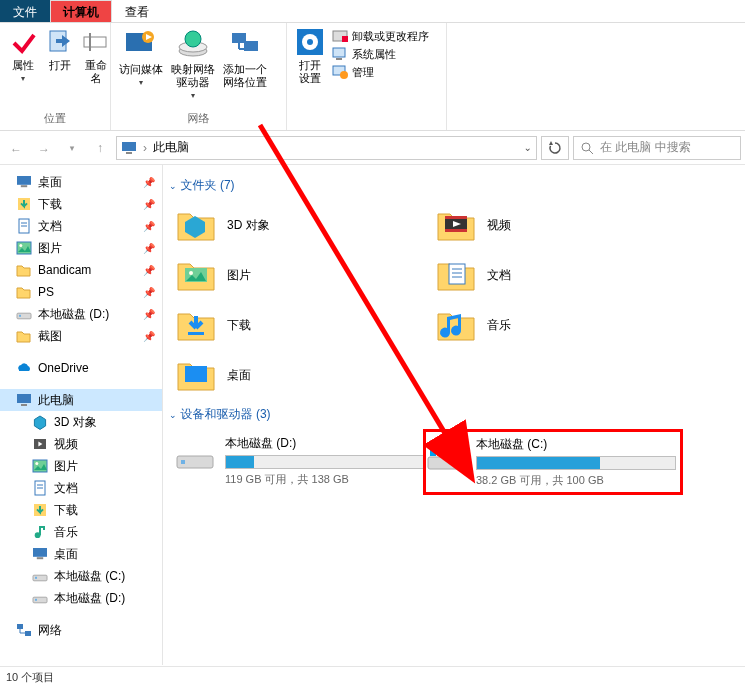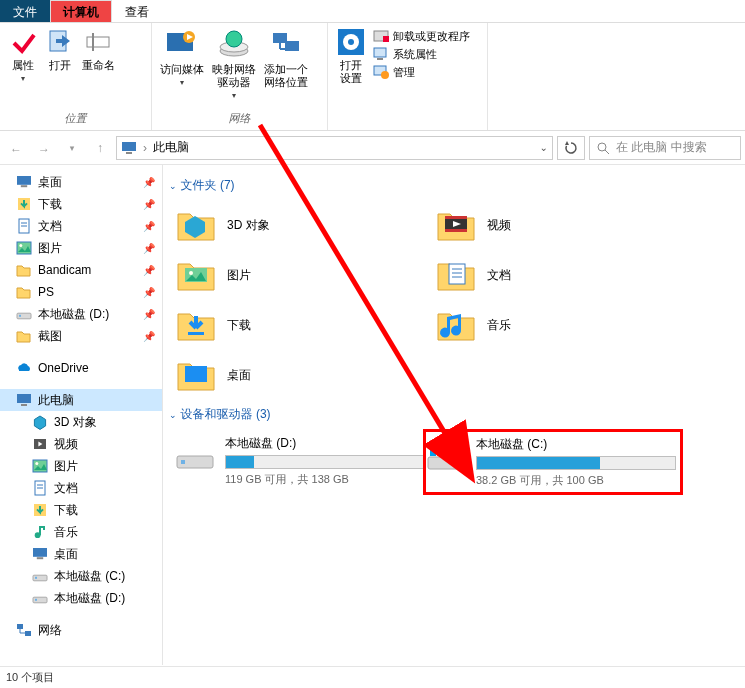--- a/index.html
+++ b/index.html
@@ -8,33 +8,33 @@
 
 .tabs { display: flex; border-bottom: 1px solid #ddd; height: 23px; }
 .tab { padding: 3px 12px; cursor: pointer; border: 1px solid transparent; }
 .tab.active { background: #0c4a6e; color: #fff; }
 .tab.inactive { border: 1px solid #ddd; border-bottom: none; background: #ef4444; font-weight: bold; }
 
 
 .ribbon { display: flex; border-bottom: 1px solid #ddd; background: #fff; height: 108px; }
 .rgrp { display: flex; flex-direction: column; justify-content: space-between; border-right: 1px solid #e5e5e5; padding: 2px 4px 4px; }
 .rgrp-body { display: flex; align-items: flex-start; flex: 1; }
-.rgrp-label { text-align: center; font-size: 11px; color: #666; padding-top: 2px; font-style: italic; }
+.rgrp-label { text-align: center; font-size: 11px; color: #666; padding-top: 2px; }
 .rbtn { display: flex; flex-direction: column; align-items: center; justify-content: flex-start; padding: 2px 4px; cursor: pointer; text-align: center; font-size: 11px; line-height: 13px; }
 .rbtn .ricon { display: flex; align-items: center; justify-content: center; margin-bottom: 2px; }
 .rsmall { display: flex; align-items: center; padding: 1px 3px; cursor: pointer; font-size: 11px; line-height: 16px; }
 .rsmall .smicon { width: 16px; height: 16px; margin-right: 4px; display: flex; align-items: center; justify-content: center; }
 .chev::after { content: "▾"; font-size: 8px; display: block; color: #444; }
 
 
 .navrow { display: flex; align-items: center; height: 34px; border-bottom: 1px solid #e5e5e5; padding: 0 4px; gap: 4px; }
 .navbtn { width: 24px; height: 24px; display: flex; align-items: center; justify-content: center; color: #999; cursor: pointer; }
 .addrbar { flex: 1; display: flex; align-items: center; border: 1px solid #ccc; height: 24px; padding: 0 4px; gap: 6px; }
 .refresh { width: 28px; height: 24px; border: 1px solid #ccc; display: flex; align-items: center; justify-content: center; cursor: pointer; }
-.search { width: 152px; height: 24px; border: 1px solid #ccc; display: flex; align-items: center; padding: 0 6px; gap: 6px; color: #888; }
+.search { width: 168px; height: 24px; border: 1px solid #ccc; display: flex; align-items: center; padding: 0 6px; gap: 6px; color: #888; }
 
 
 .body { display: flex; height: 500px; }
 .sidebar { width: 163px; border-right: 1px solid #e5e5e5; overflow: hidden; padding-top: 6px; }
 .srow { display: flex; align-items: center; height: 22px; padding-left: 16px; cursor: pointer; position: relative; }
 .srow.sel { background: #cce8ff; }
 .srow .pin { position: absolute; right: 6px; color: #888; font-size: 10px; }
 .srow .sicon { width: 16px; height: 16px; margin-right: 6px; display: flex; align-items: center; justify-content: center; }
 .srow.sub { padding-left: 32px; }
 .content { flex: 1; padding: 6px 8px 0 0; overflow: hidden; }
@@ -67,21 +67,21 @@
 <body>
 
 <div class="tabs">
   <div class="tab active">文件</div>
   <div class="tab inactive">计算机</div>
   <div class="tab">查看</div>
 </div>
 
 <div class="ribbon">
 
-  <div class="rgrp" style="width:152px">
+  <div class="rgrp" style="width:111px">
     <div class="rgrp-body">
       <div class="rbtn">
         <div class="ricon">
             <svg width="30" height="30">
               <polyline points="6,16 14,24 26,8" fill="none" stroke="#e03" stroke-width="4"></polyline>
             </svg>
           </div>
         <span>属性</span>
         <span class="chev"></span>
       </div>

